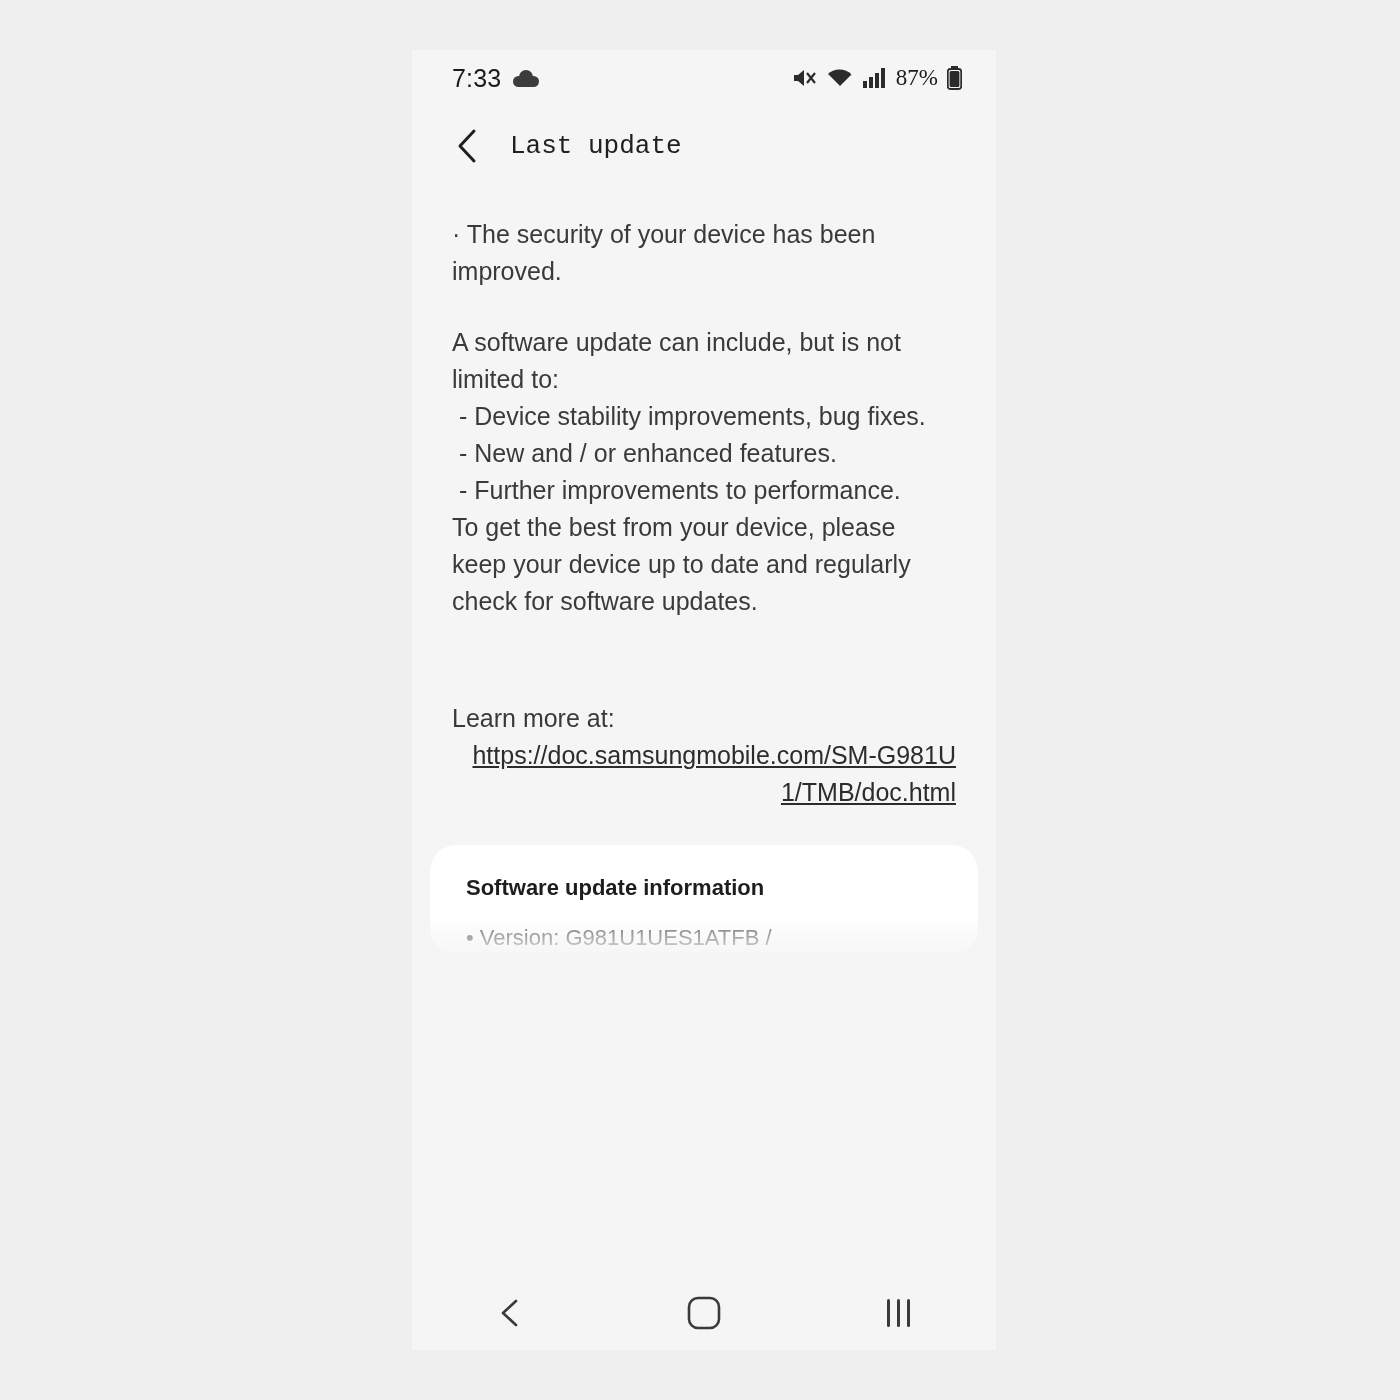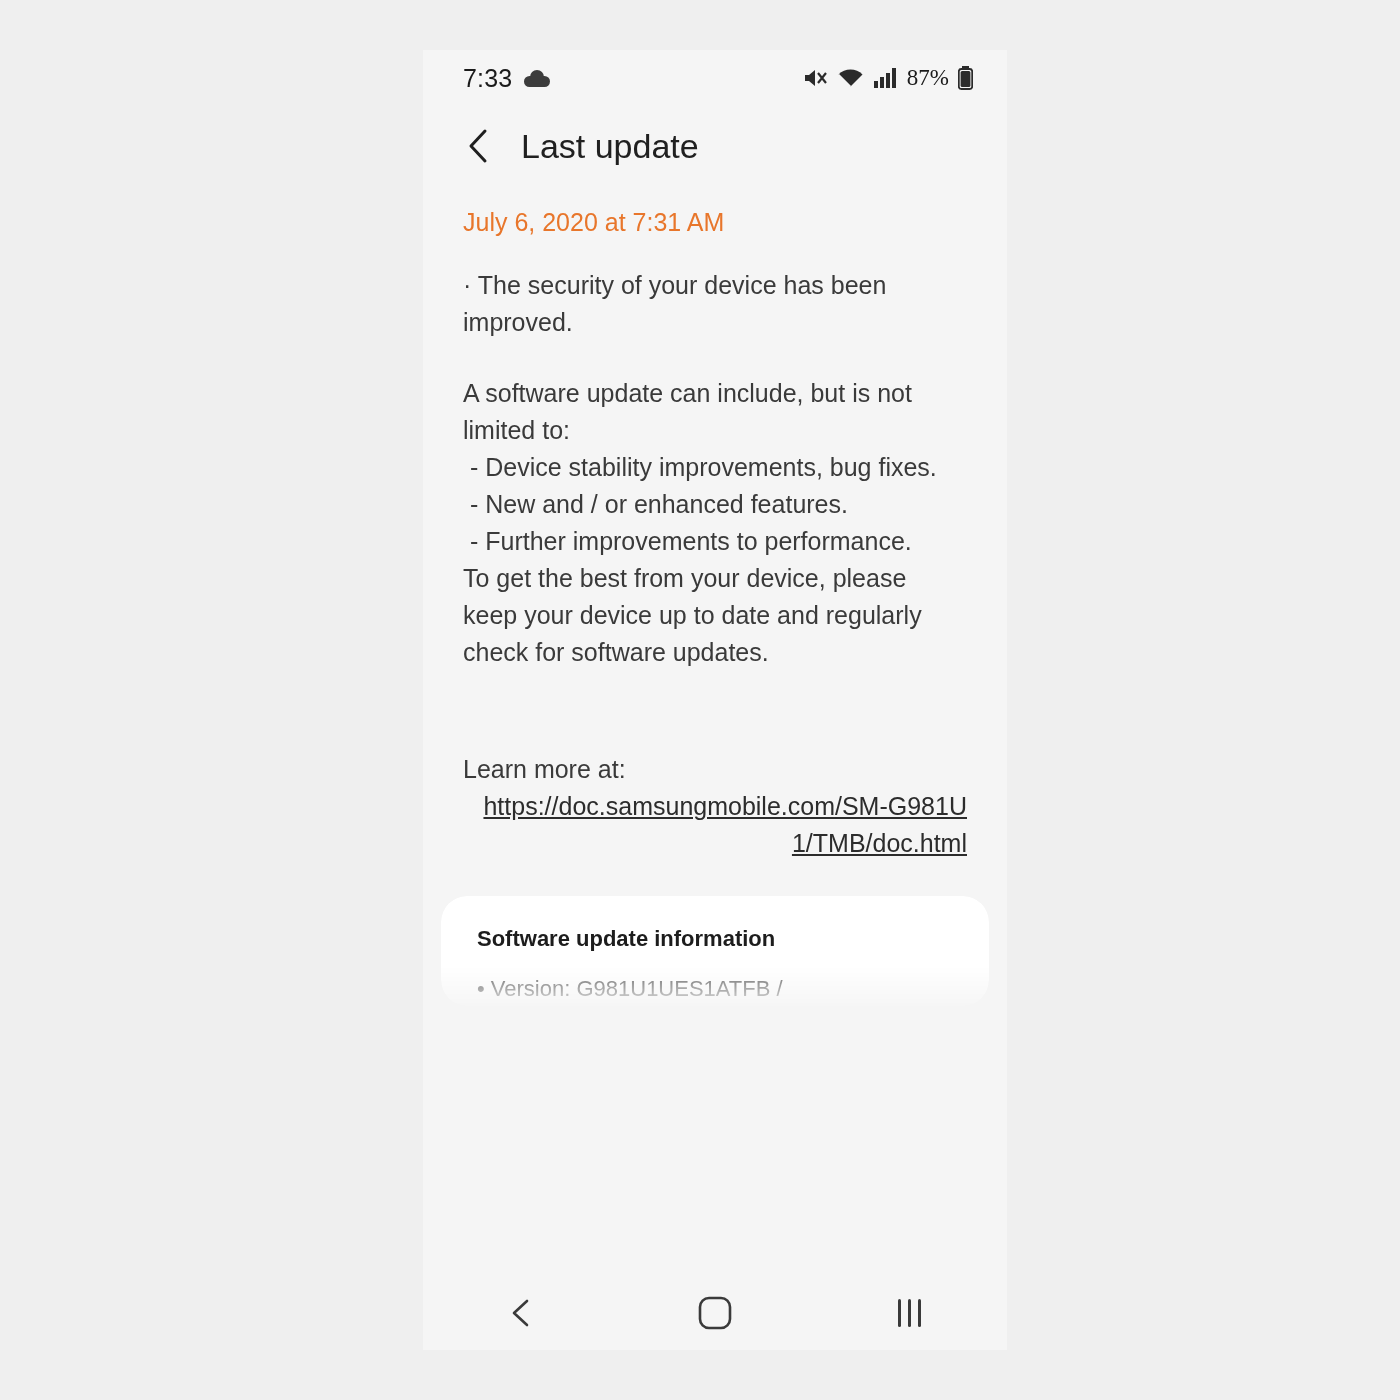--- a/index.html
+++ b/index.html
@@ -12,21 +12,21 @@
     overflow: hidden;
   }
   #stage {
     position: relative;
     width: 1400px;
     height: 1400px;
     background: #efefef;
   }
   .phone {
     position: absolute;
-    left: 423px;
+    left: 412px;
     top: 50px;
     width: 584px;
     height: 1300px;
     background: #f5f5f5;
     overflow: hidden;
   }
   
   .statusbar {
     height: 56px;
     display: flex;
@@ -81,22 +81,23 @@
     align-items: center;
     padding-left: 38px;
     gap: 26px;
   }
   .back-chevron {
     width: 34px; height: 34px;
     display: flex; align-items: center; justify-content: center;
     cursor: pointer;
   }
   .appbar-title {
-    font-size: 34px;
+    font-size: 26px;
     color: #202020;
+    font-family: Liberation Mono, monospace;
   }
 
   
   .headline {
     font-size: 39px;
     color: #1b1b1b;
     padding: 36px 40px 0 40px;
     letter-spacing: -0.3px;
   }
   .subdate {
@@ -293,21 +294,20 @@
 
     <div class="appbar">
       <div class="back-chevron">
         <svg width="22" height="36" viewBox="0 0 22 36">
           <path d="M18 3L4 18l14 15" stroke="#1f1f1f" stroke-width="3" fill="none" stroke-linecap="round" stroke-linejoin="round"></path>
         </svg>
       </div>
       <div class="appbar-title">Last update</div>
     </div>
 
-    <div class="subdate">July 6, 2020 at 7:31 AM</div>
 
 
     <div class="bodycard">
       <div class="body-text">· The security of your device has been improved.</div>
       <div class="body-gap"></div>
       <div class="body-text">A software update can include, but is not limited to:
  - Device stability improvements, bug fixes.
  - New and / or enhanced features.
  - Further improvements to performance.
 To get the best from your device, please keep your device up to date and regularly check for software updates.</div>

